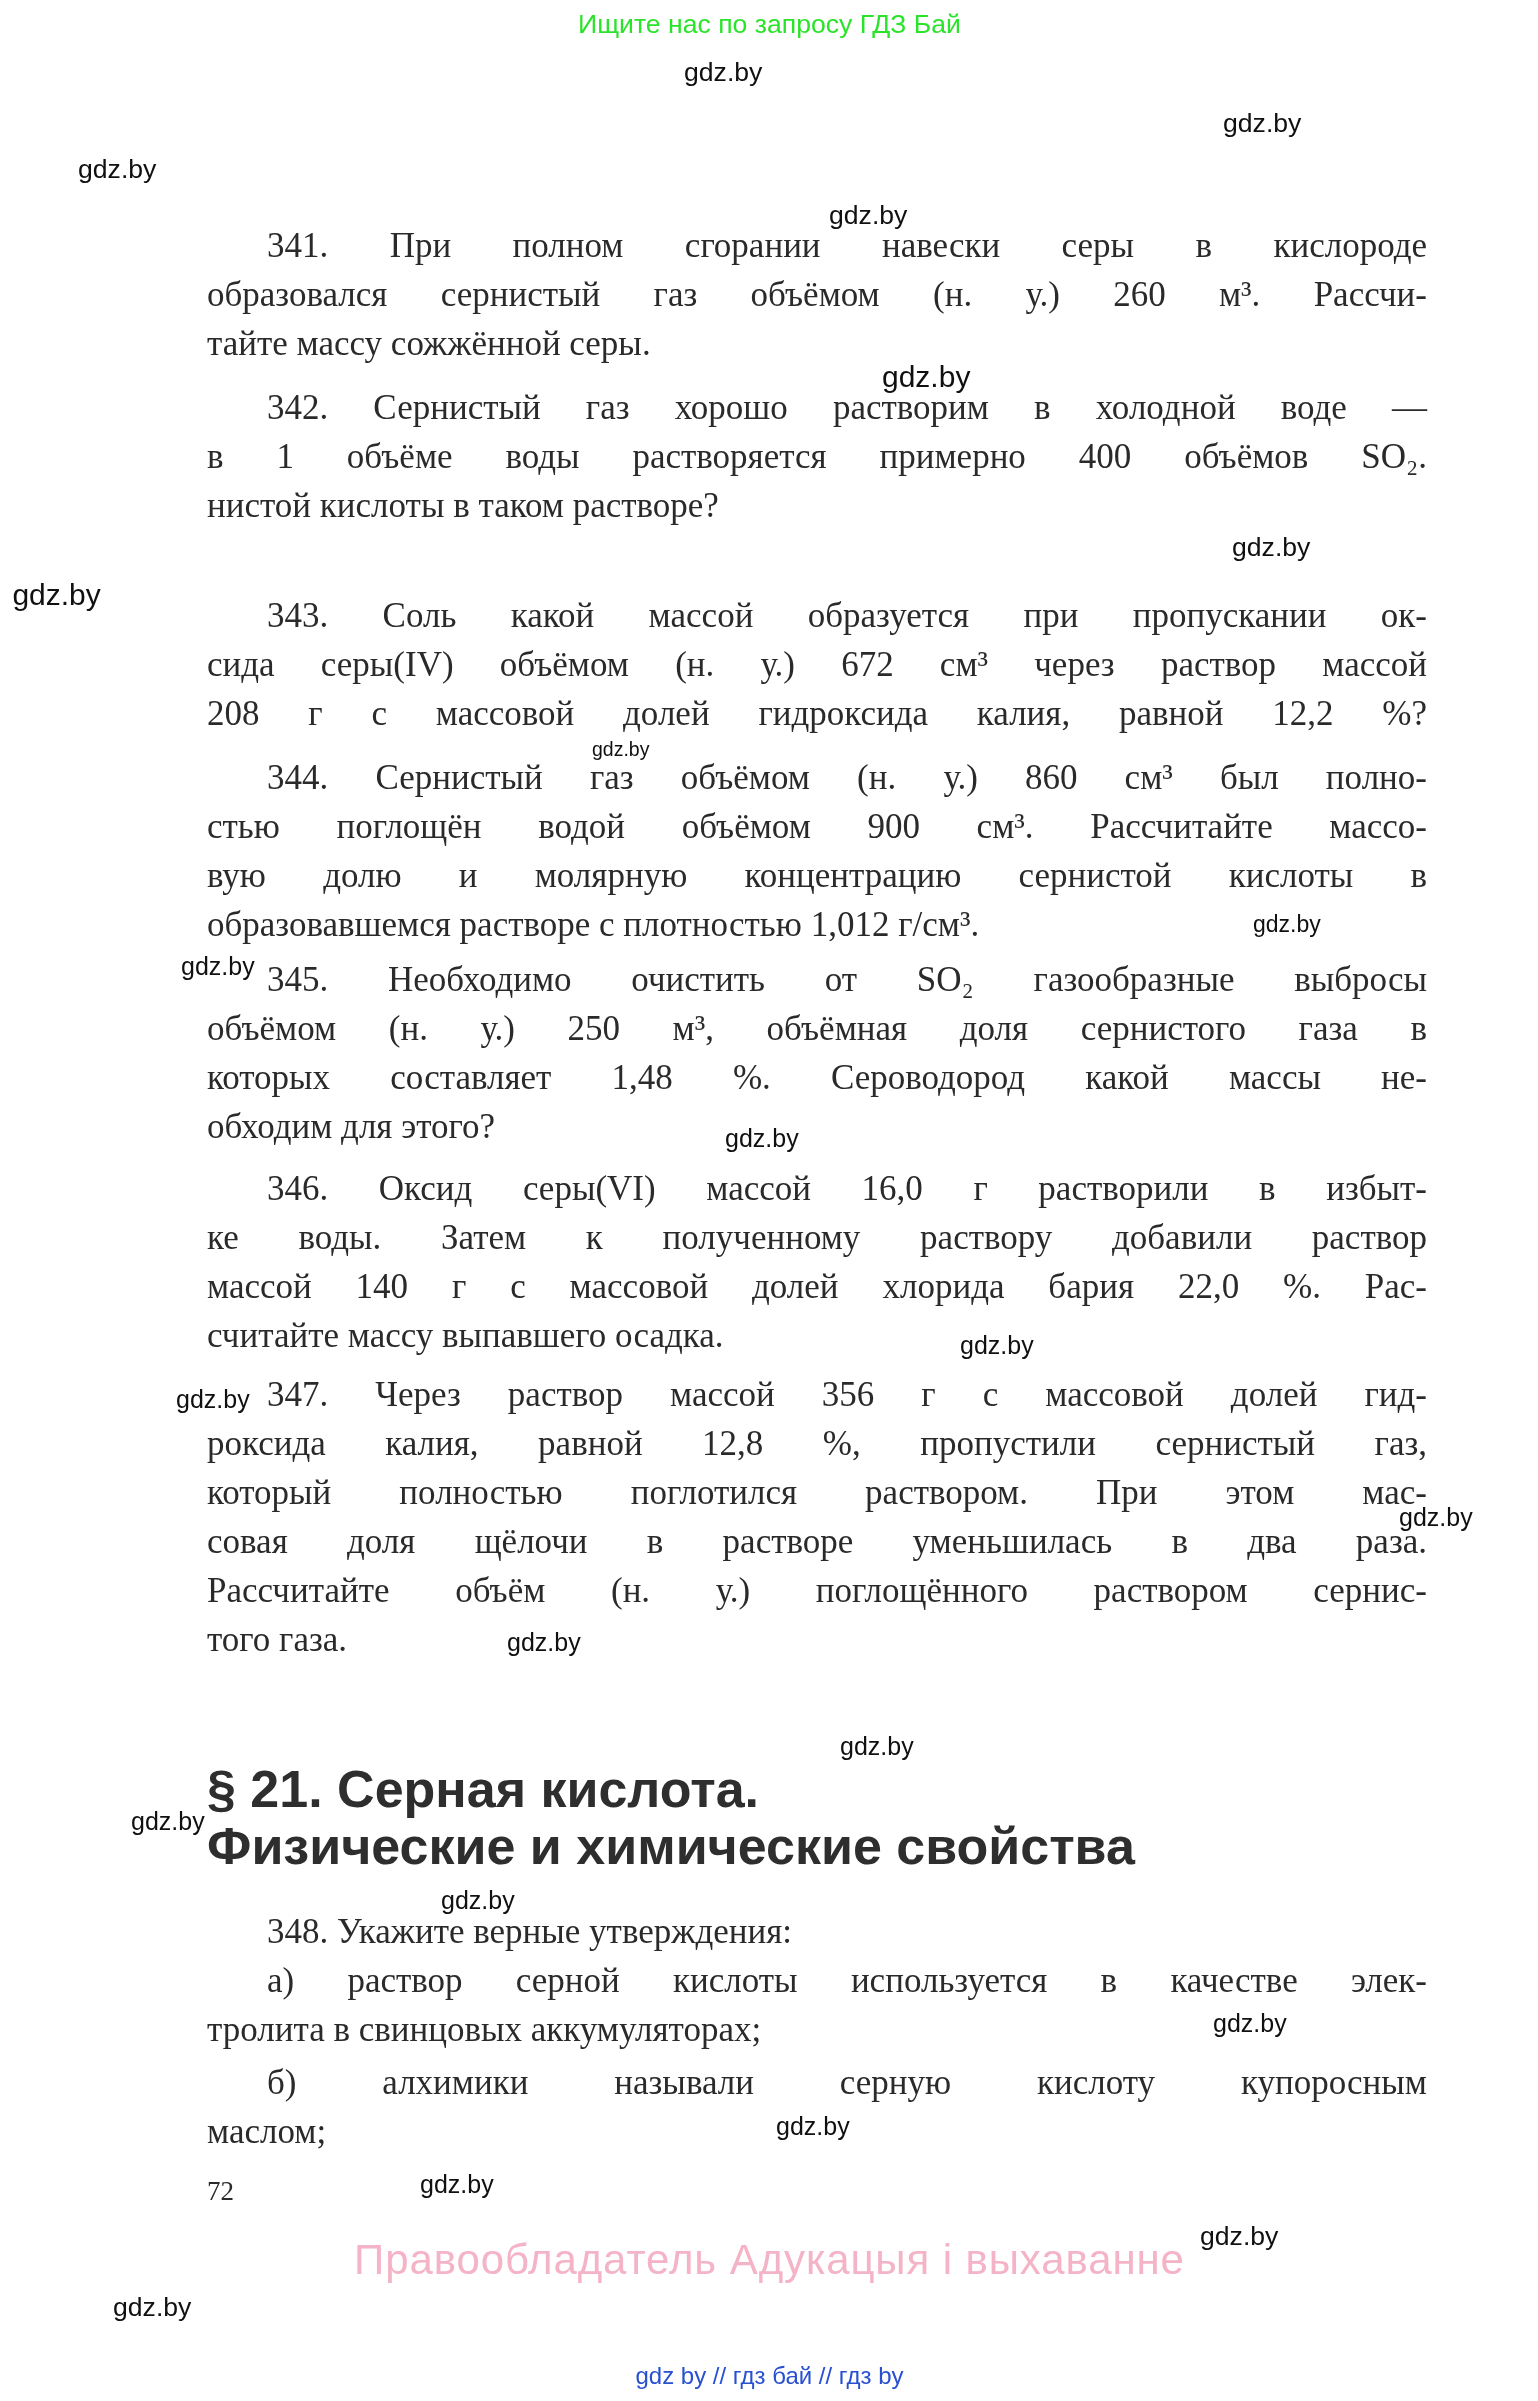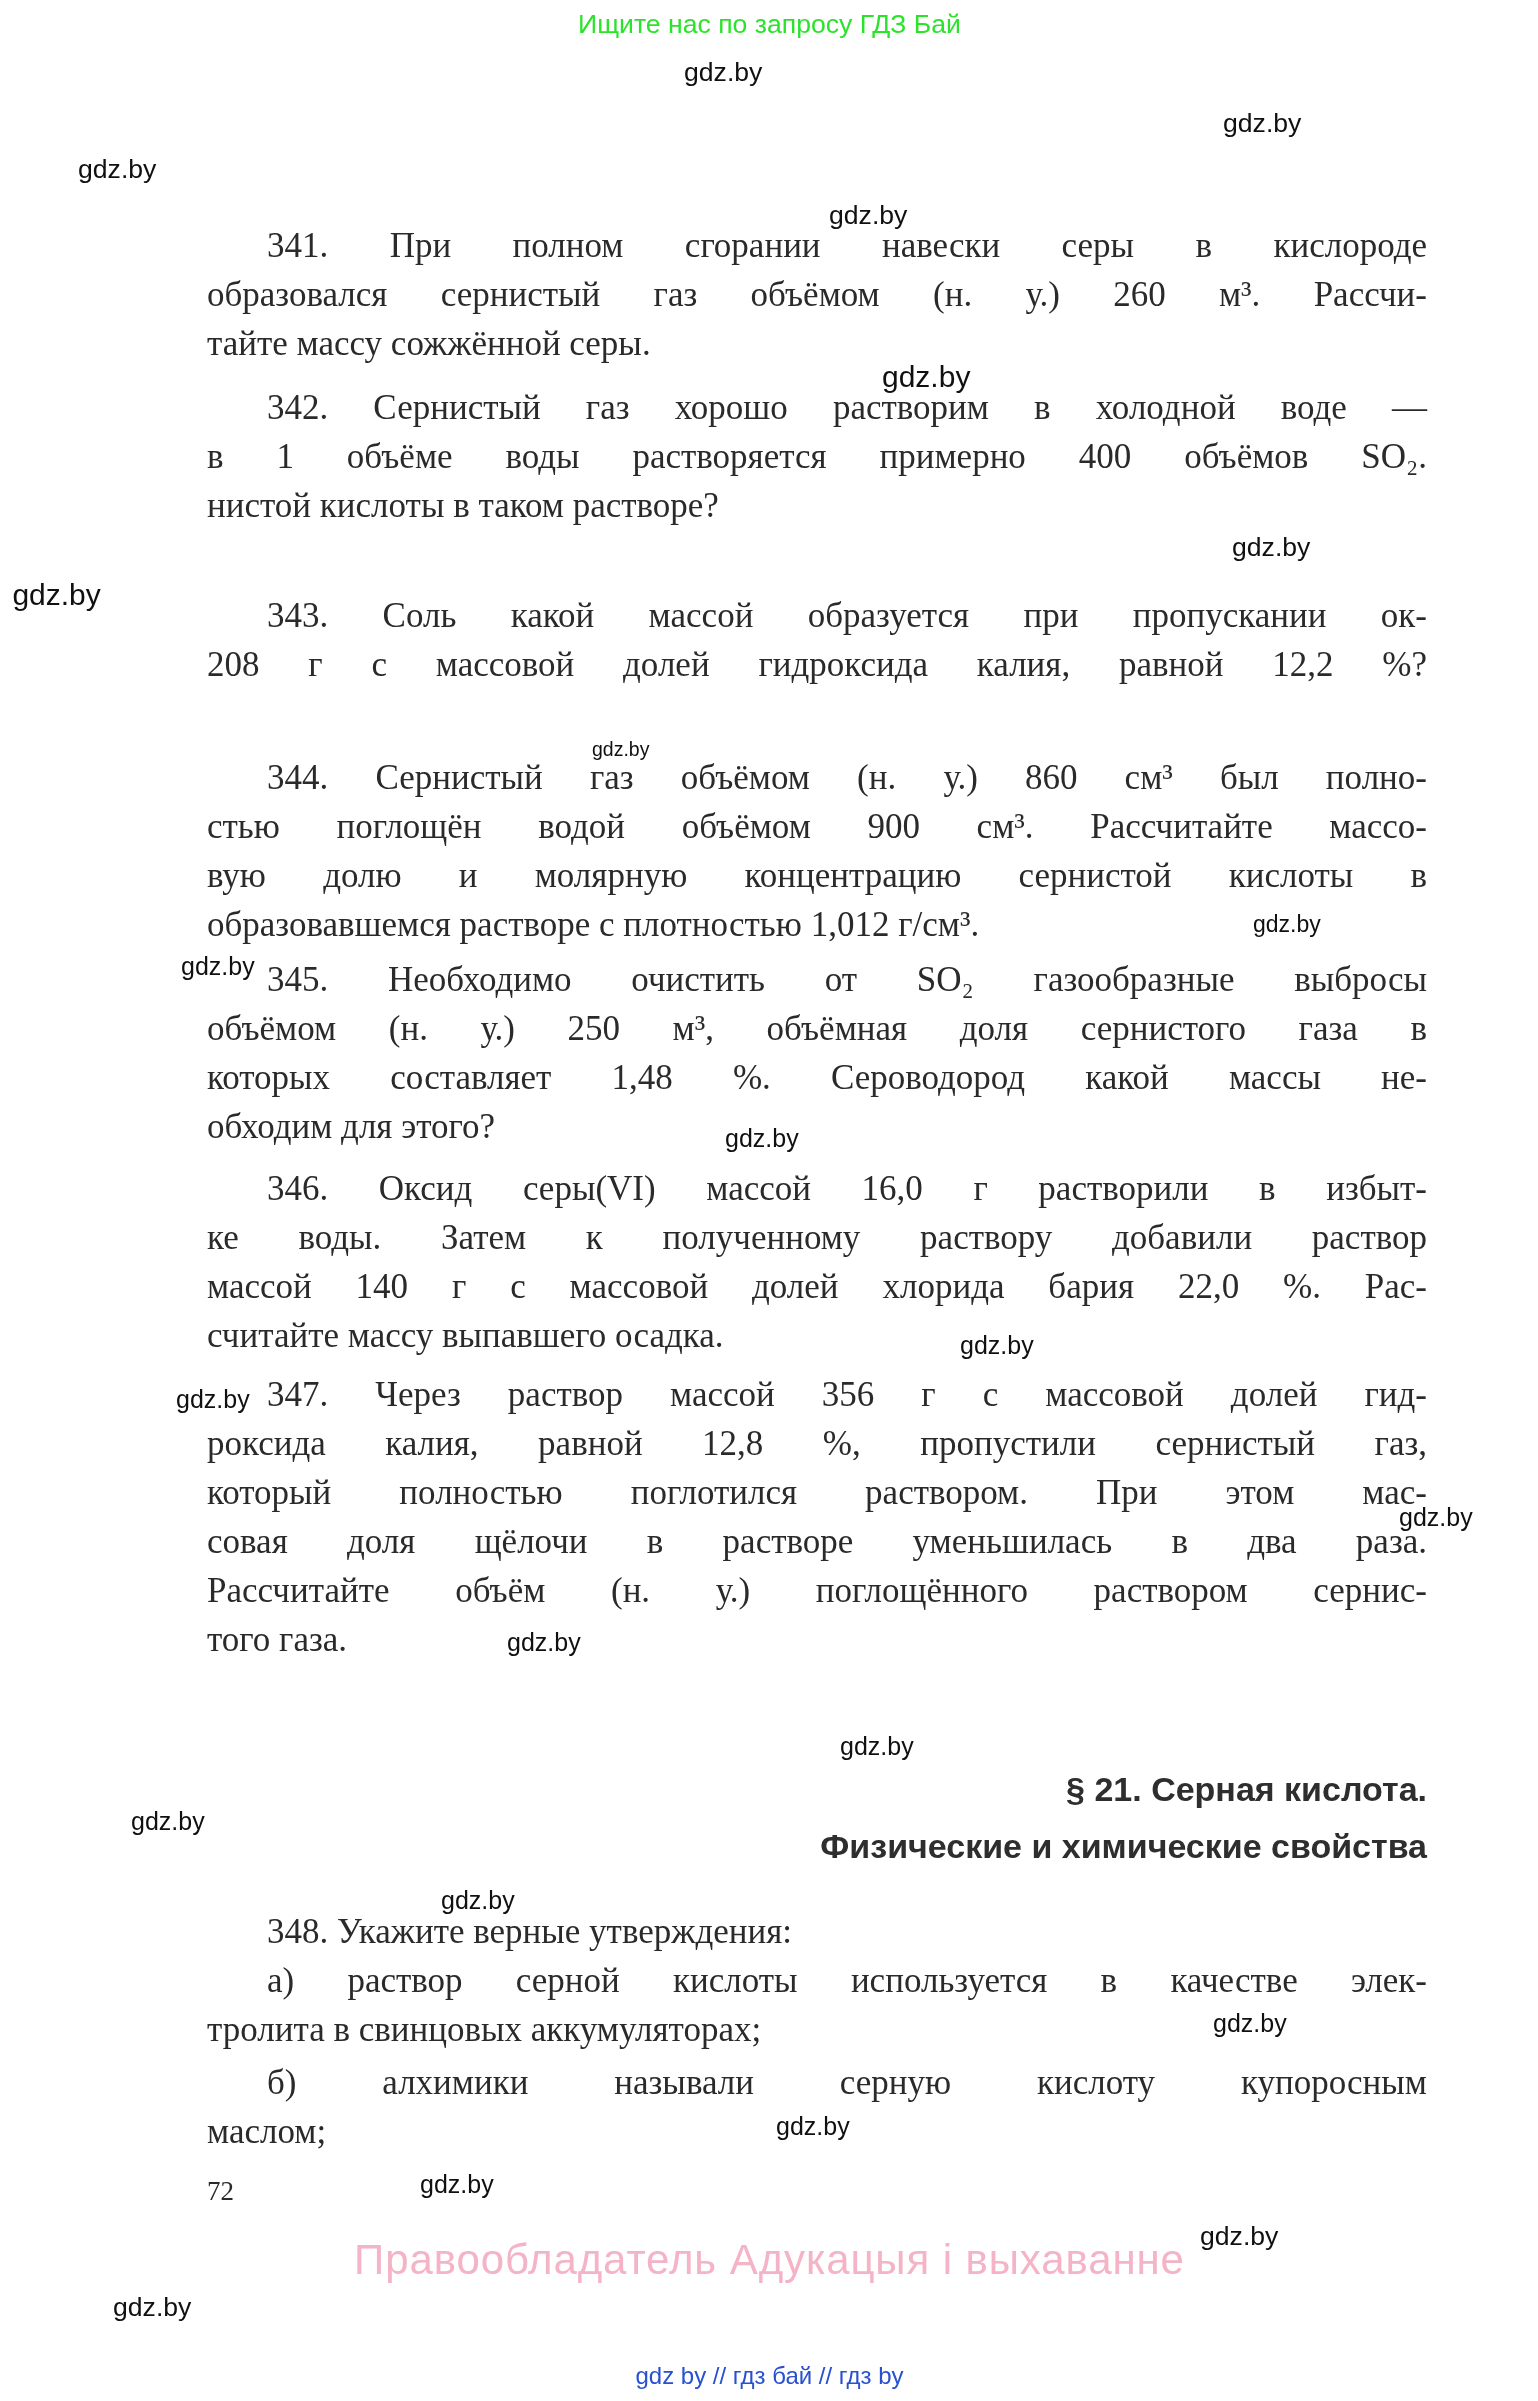--- a/index.html
+++ b/index.html
@@ -21,23 +21,23 @@
   .col{
     position:absolute;left:207px;width:1220px;
     font-size:35px;line-height:49px;
   }
   .col .ln{white-space:normal;}
   .jline{text-align:justify;text-align-last:justify;}
   .lline{text-align:left;text-align-last:left;}
   .ind{padding-left:60px;}
   .heading{
     position:absolute;left:207px;width:1220px;top:1761px;
-    text-align:right;
+    text-align:left;
     font-family:"Liberation Sans","DejaVu Sans",sans-serif;
-    font-weight:700;font-size:34px;line-height:57px;color:#2e2e2e;
+    font-weight:700;font-size:52px;line-height:57px;color:#2e2e2e;
   }
   .pagenum{
     position:absolute;left:207px;top:2176px;
     font-size:27px;color:#2a2a2a;
   }
   .copyright{
     position:absolute;left:0;right:0;top:2236px;
     text-align:center;
     font-family:"Liberation Sans","DejaVu Sans",sans-serif;
     font-size:42px;font-weight:400;letter-spacing:0.9px;
@@ -67,20 +67,21 @@
         <div class="ln jline">образовался сернистый газ объёмом (н. у.) 260 м³. Рассчи-</div>
         <div class="ln lline">тайте массу сожжённой серы.</div>
       </div>
       <div class="col" style="top: 383px;">
         <div class="ln jline ind">342. Сернистый газ хорошо растворим в холодной воде —</div>
         <div class="ln jline">в 1 объёме воды растворяется примерно 400 объёмов SO₂.</div>
         <div class="ln lline">нистой кислоты в таком растворе?</div>
       </div>
       <div class="col" style="top: 591px;">
         <div class="ln jline ind">343. Соль какой массой образуется при пропускании ок-</div>
+        <div class="ln jline">сида серы(IV) объёмом (н. у.) 672 см³ через раствор массой</div>
         <div class="ln jline">208 г с массовой долей гидроксида калия, равной 12,2 %?</div>
       </div>
       <div class="col" style="top: 753px;">
         <div class="ln jline ind">344. Сернистый газ объёмом (н. у.) 860 см³ был полно-</div>
         <div class="ln jline">стью поглощён водой объёмом 900 см³. Рассчитайте массо-</div>
         <div class="ln jline">вую долю и молярную концентрацию сернистой кислоты в</div>
         <div class="ln lline">образовавшемся растворе с плотностью 1,012 г/см³.</div>
       </div>
       <div class="col" style="top: 955px;">
         <div class="ln jline ind">345. Необходимо очистить от SO₂ газообразные выбросы</div>

